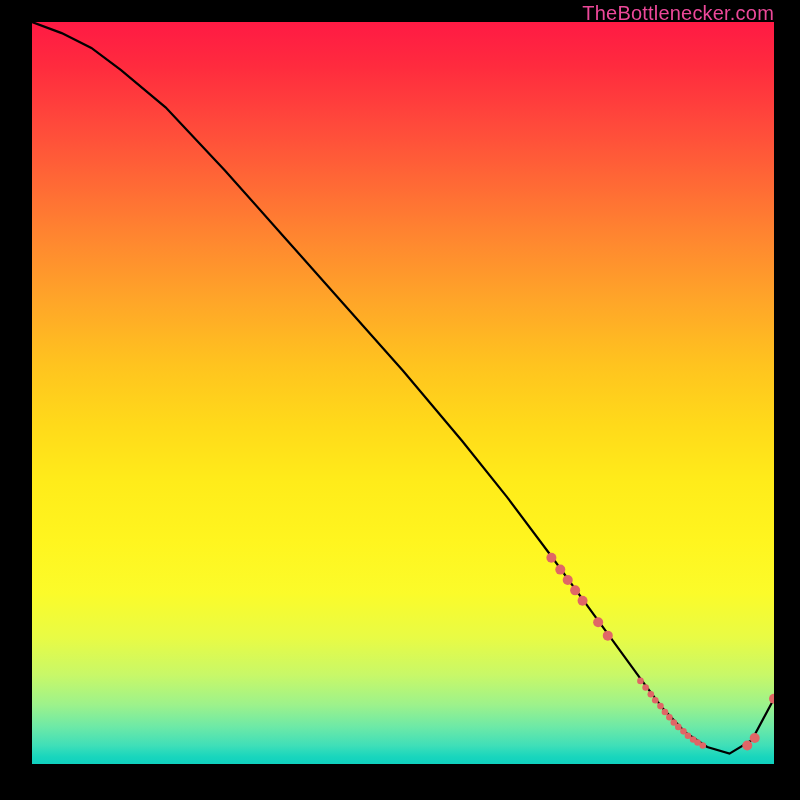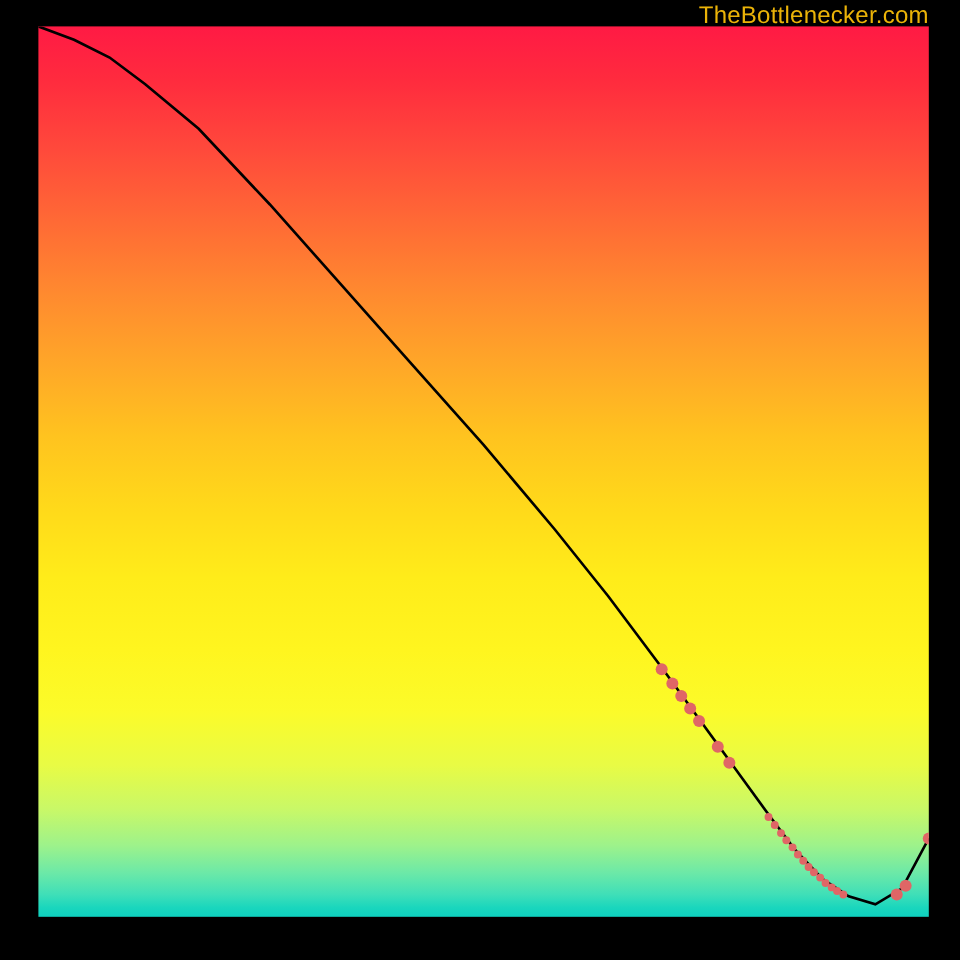--- a/index.html
+++ b/index.html
@@ -43,21 +43,21 @@
       #6de9a7 95%,
       #3fdfb8 97.5%,
       #19d6bd 99%,
       #0fd0bf 100%
     );
   }
   .watermark {
     position: absolute;
     top: 2px;
     right: 26px;
-    color: #eab308;
+    color: #ec4899;
     font-size: 20px;
     letter-spacing: 0.2px;
     pointer-events: none;
   }
   svg.overlay {
     position: absolute;
     left: 0;
     top: 0;
     width: 742px;
     height: 742px;

